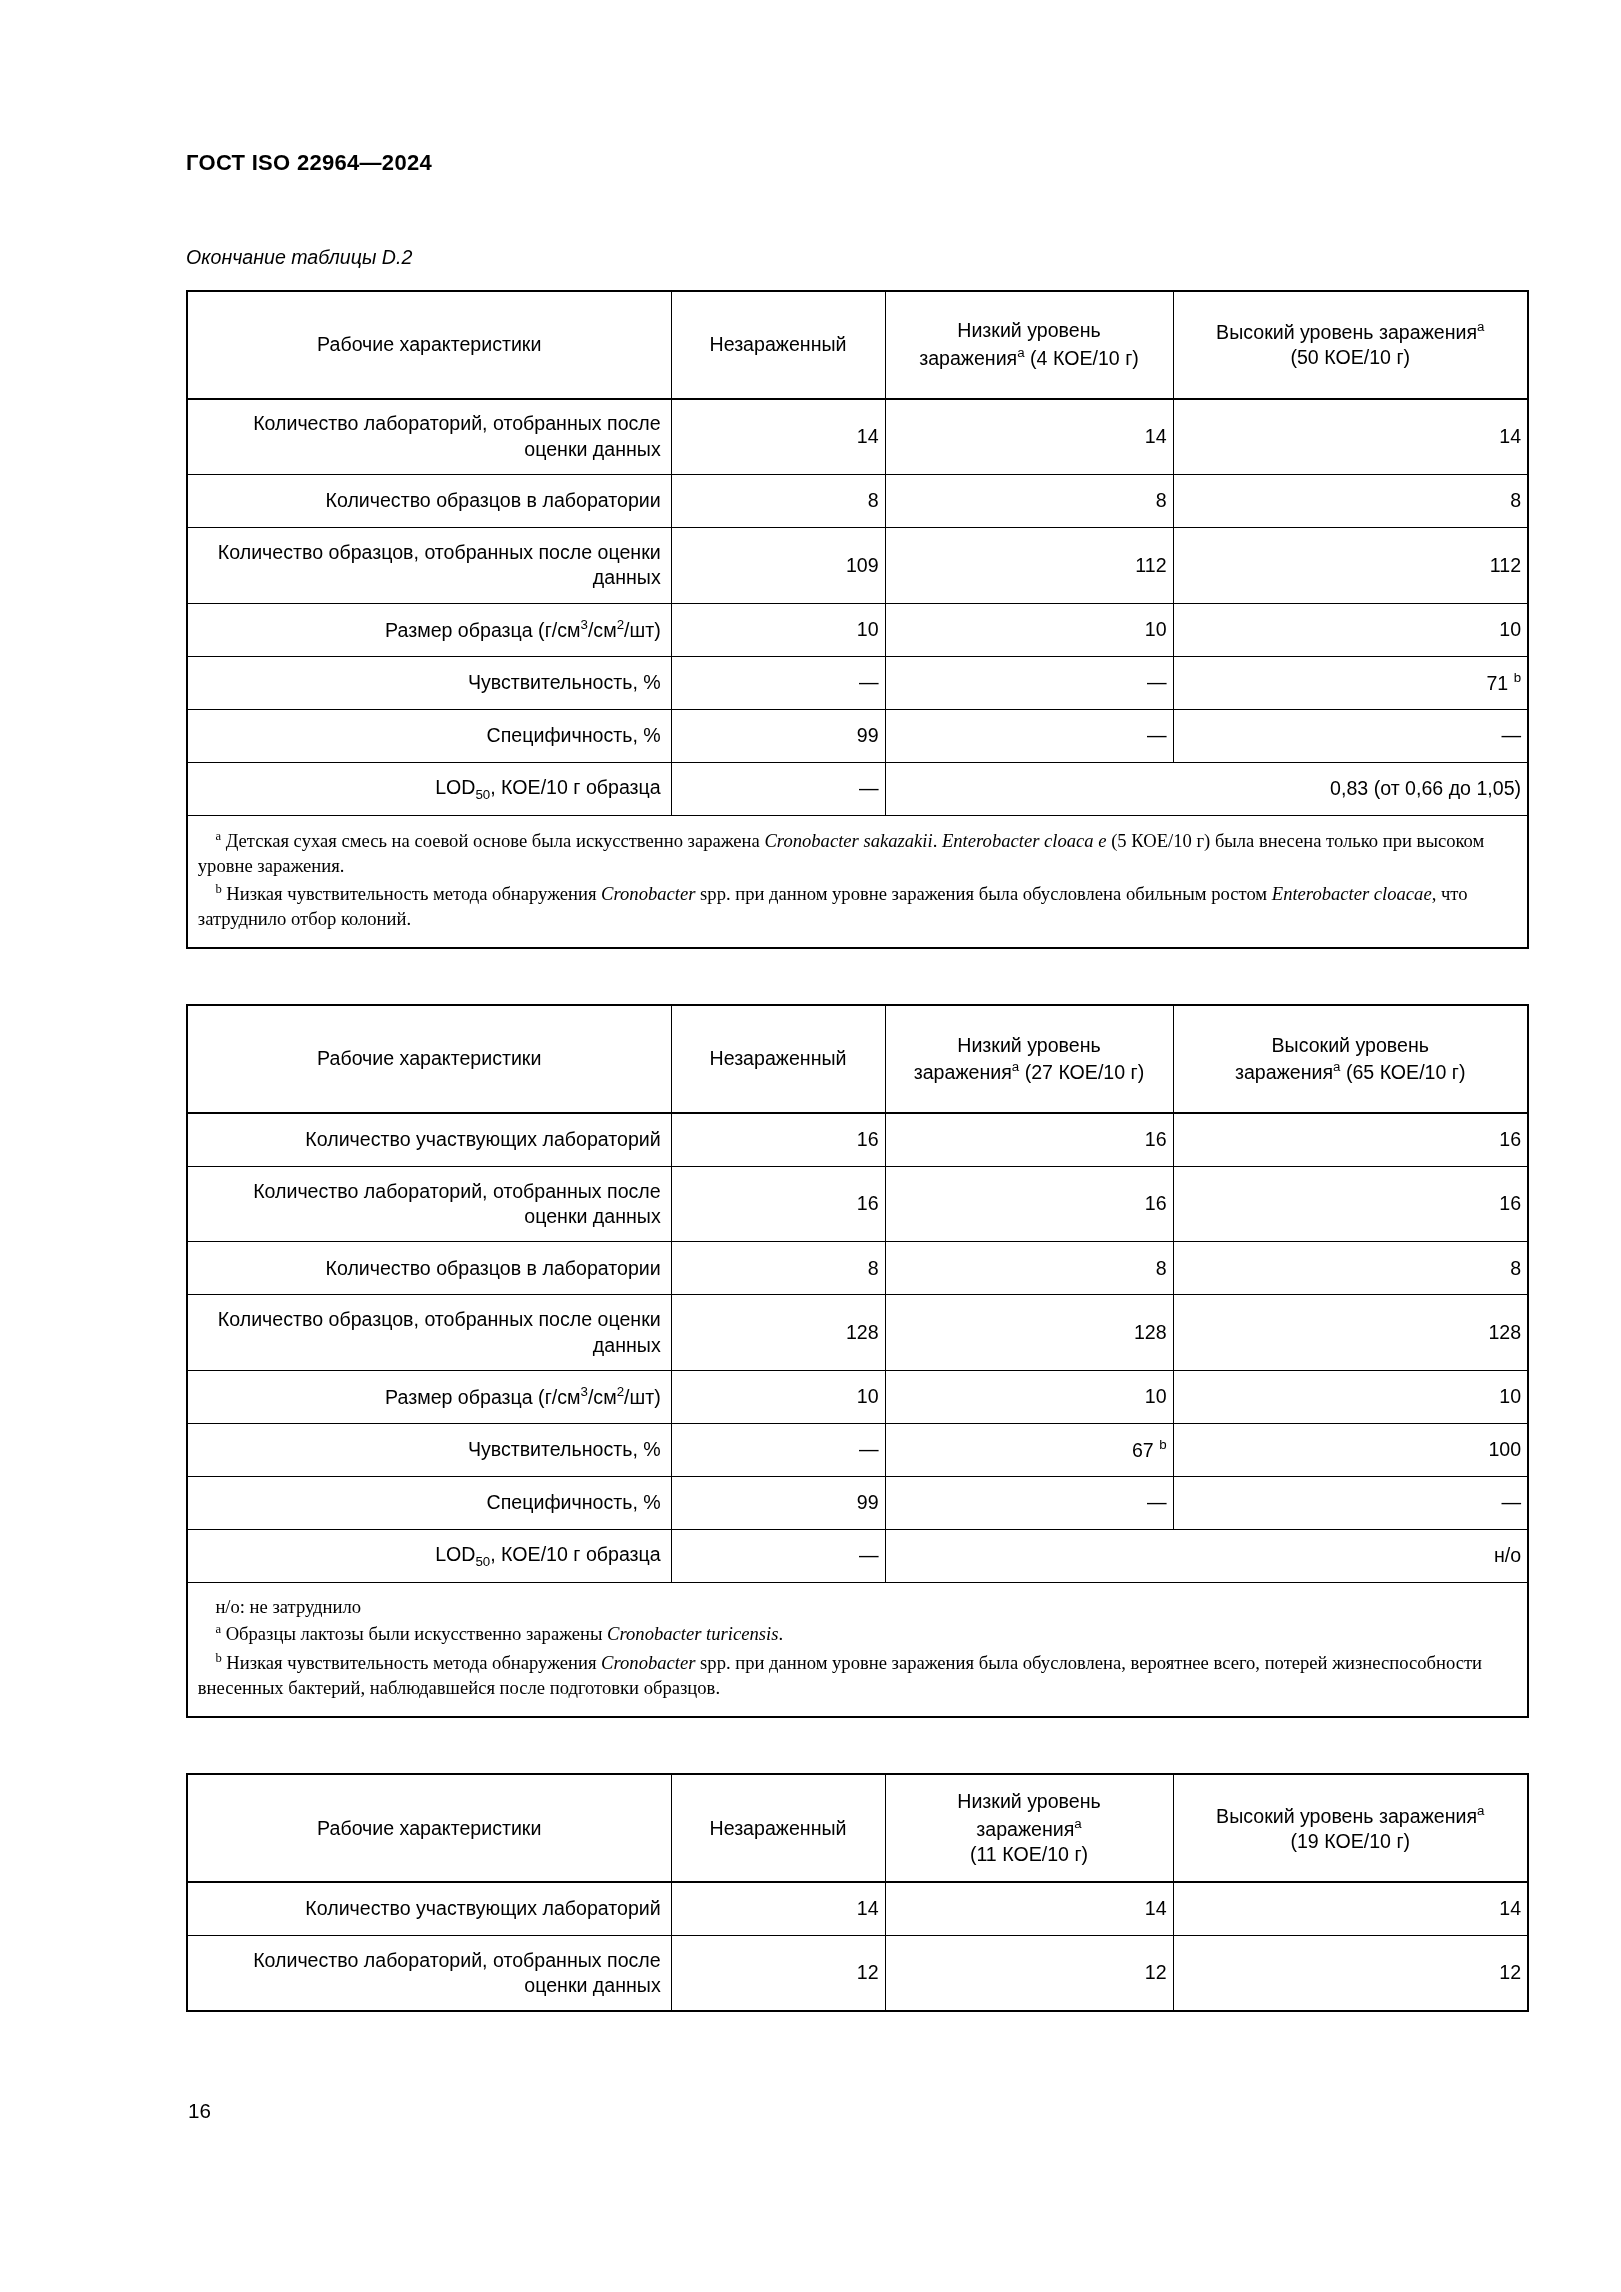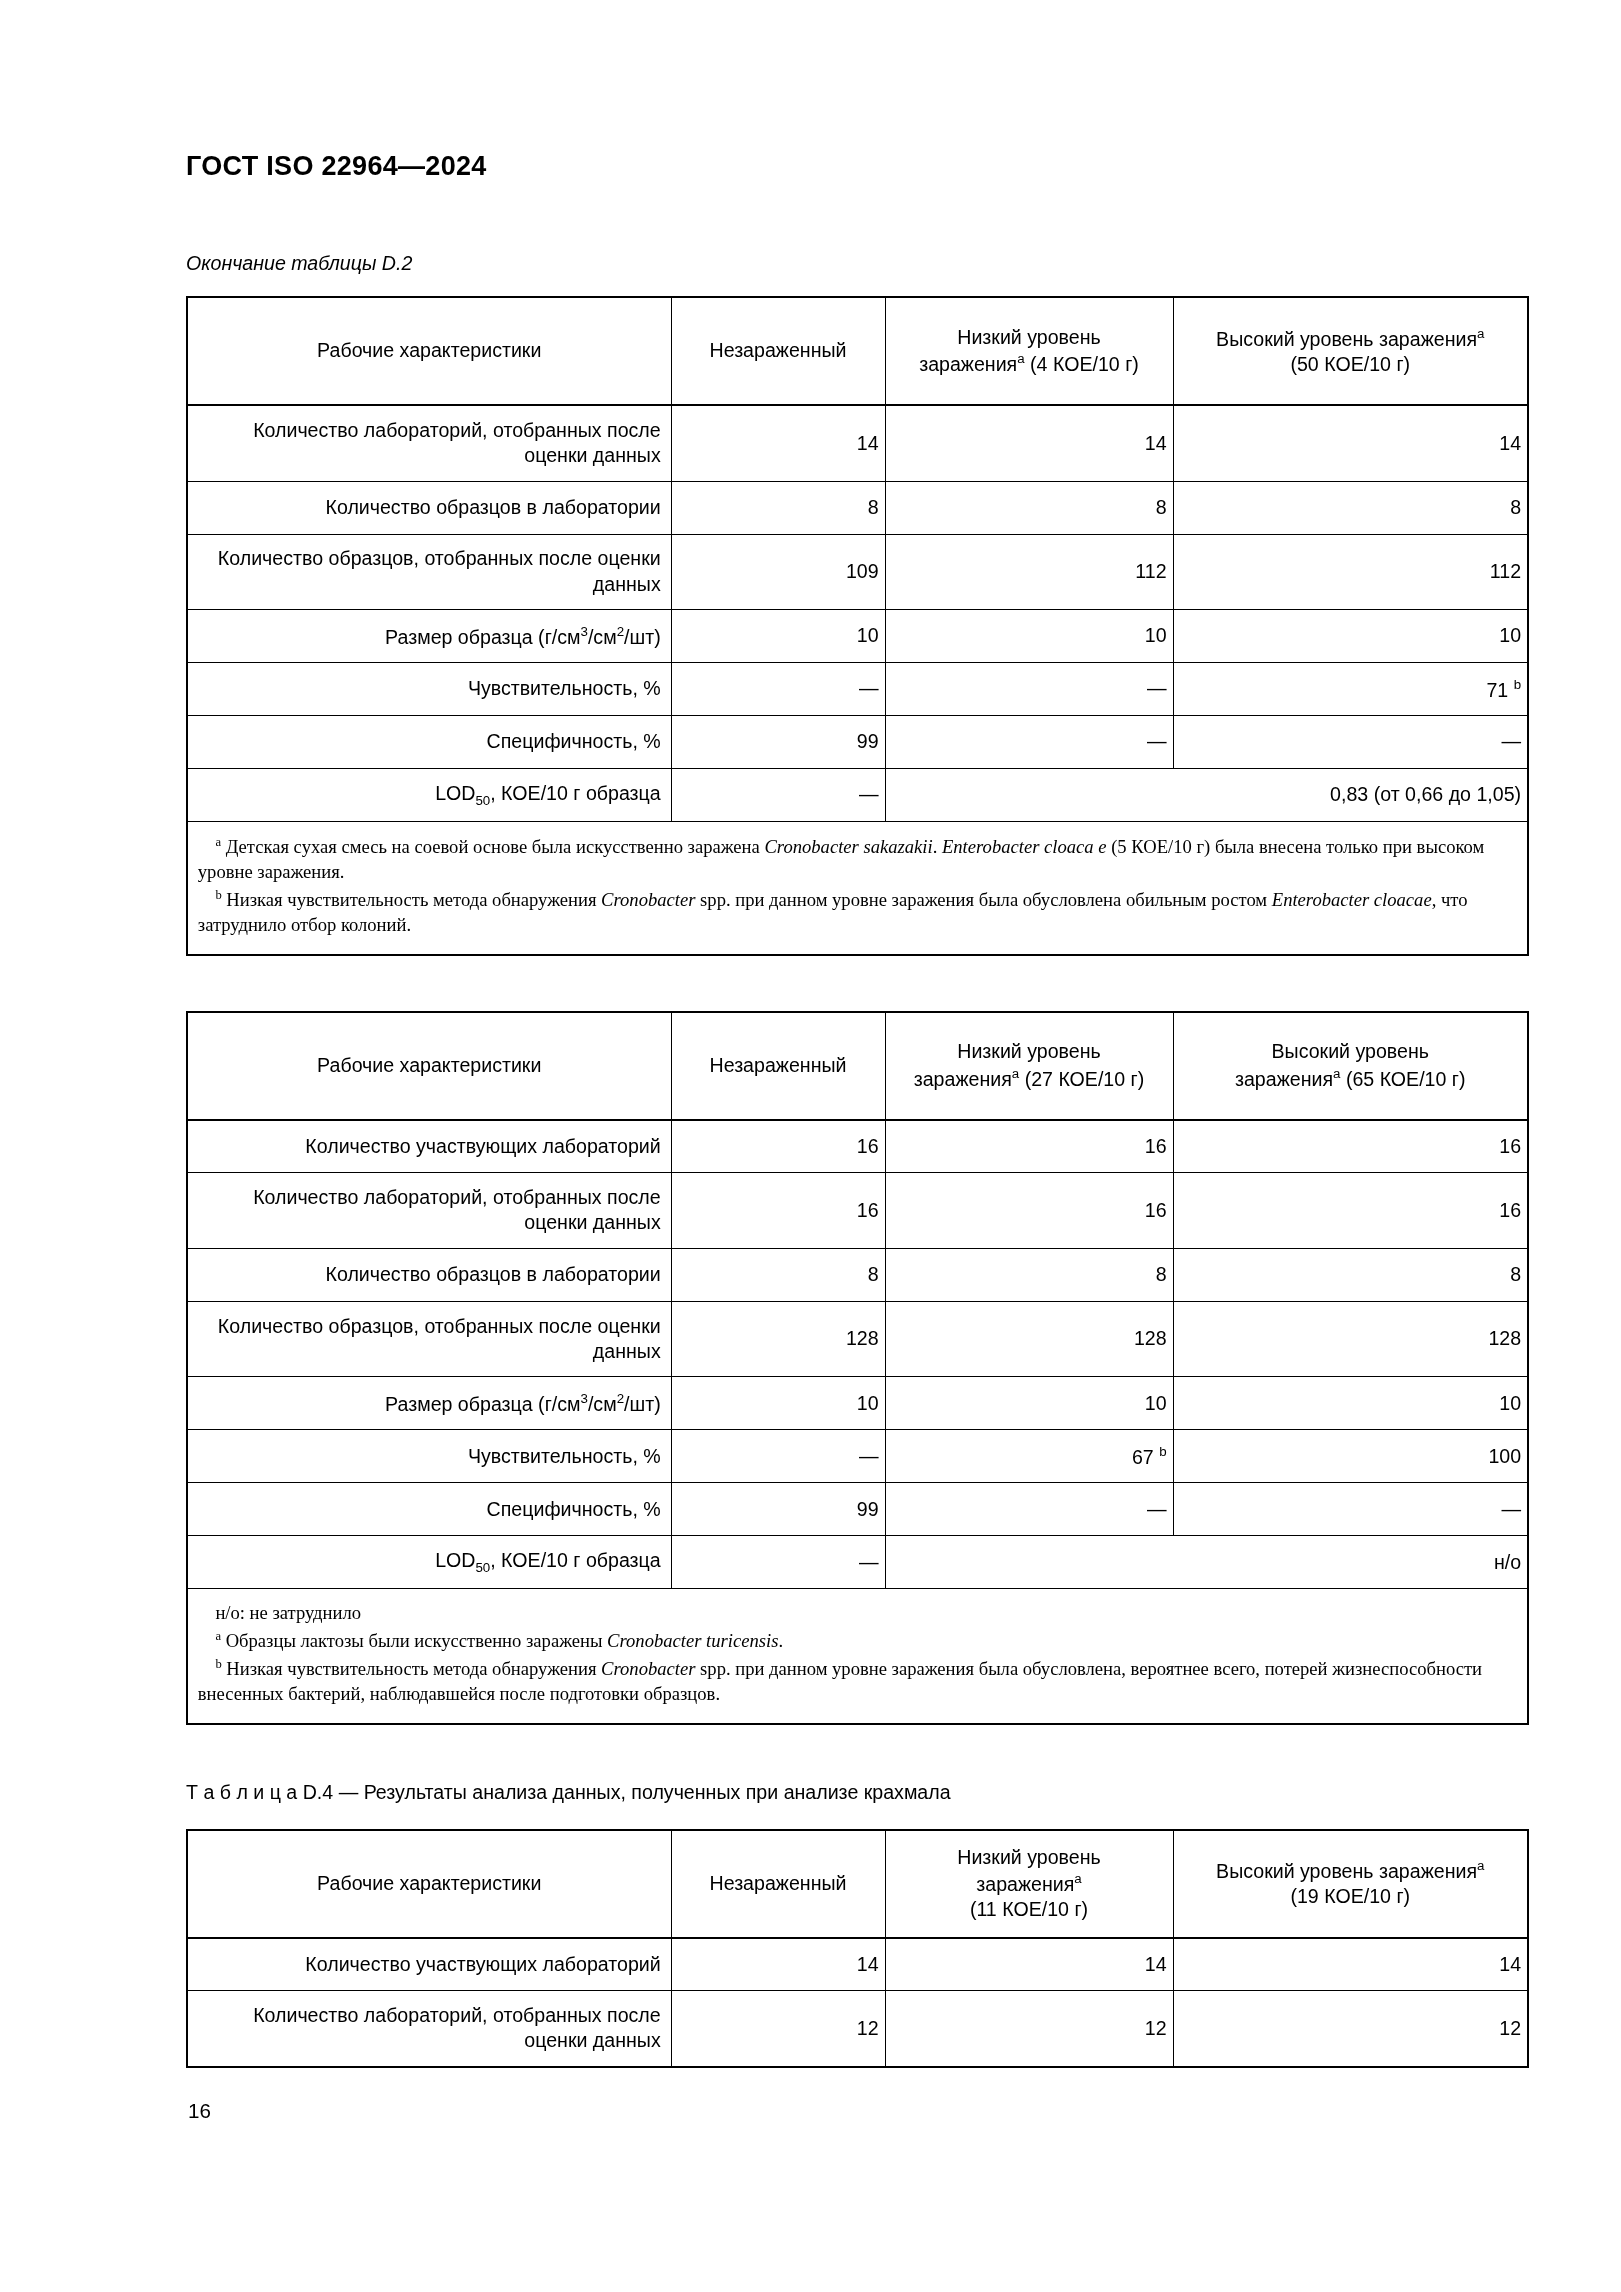--- a/index.html
+++ b/index.html
@@ -3,21 +3,21 @@
 <meta charset="utf-8">
 <style>
   * { margin:0; padding:0; box-sizing:border-box; }
   html, body { background:#ffffff; }
   body {
     width:1621px; height:2293px; position:relative;
     font-family:"Liberation Sans","DejaVu Sans",sans-serif;
     color:#000; line-height:1.3; overflow:hidden;
   }
   .content { position:absolute; left:186px; top:149px; width:1341px; }
-  .doc-header { font-weight:bold; font-size:27px; margin-bottom:67px; letter-spacing:0.3px; }
+  .doc-header { font-weight:bold; font-size:22px; margin-bottom:67px; letter-spacing:0.3px; }
   .caption { font-size:19.6px; margin-bottom:19.6px; }
   .caption.italic { font-style:italic; }
   .caption.spaced { margin-bottom:23.5px; }
 
   table.gost-table {
     border-collapse:collapse; table-layout:fixed; width:1341px;
     border:2px solid #000; margin-bottom:55px;
   }
   table.gost-table:last-of-type { margin-bottom:0; }
   .gost-table th, .gost-table td {
@@ -178,21 +178,20 @@
       <tr>
         <td class="fn-cell" colspan="4">
           <p>н/о: не затруднило</p>
           <p><sup>а</sup> Образцы лактозы были искусственно заражены <i>Cronobacter turicensis</i>.</p>
           <p><sup>b</sup> Низкая чувствительность метода обнаружения <i>Cronobacter</i> spp. при данном уровне заражения была обу­словлена, вероятнее всего, потерей жизнеспособности внесенных бактерий, наблюдавшейся после подготовки образцов.</p>
         </td>
       </tr>
     </tbody>
   </table>
 
-  <div class="caption spaced">Т а б л и ц а   D.4 — Результаты анализа данных, полученных при анализе крахмала</div>
 
   <table class="gost-table">
     <colgroup>
       <col style="width:484px">
         <col style="width:214px">
         <col style="width:288px">
         <col style="width:355px">
     </colgroup>
     <thead>
       <tr>

